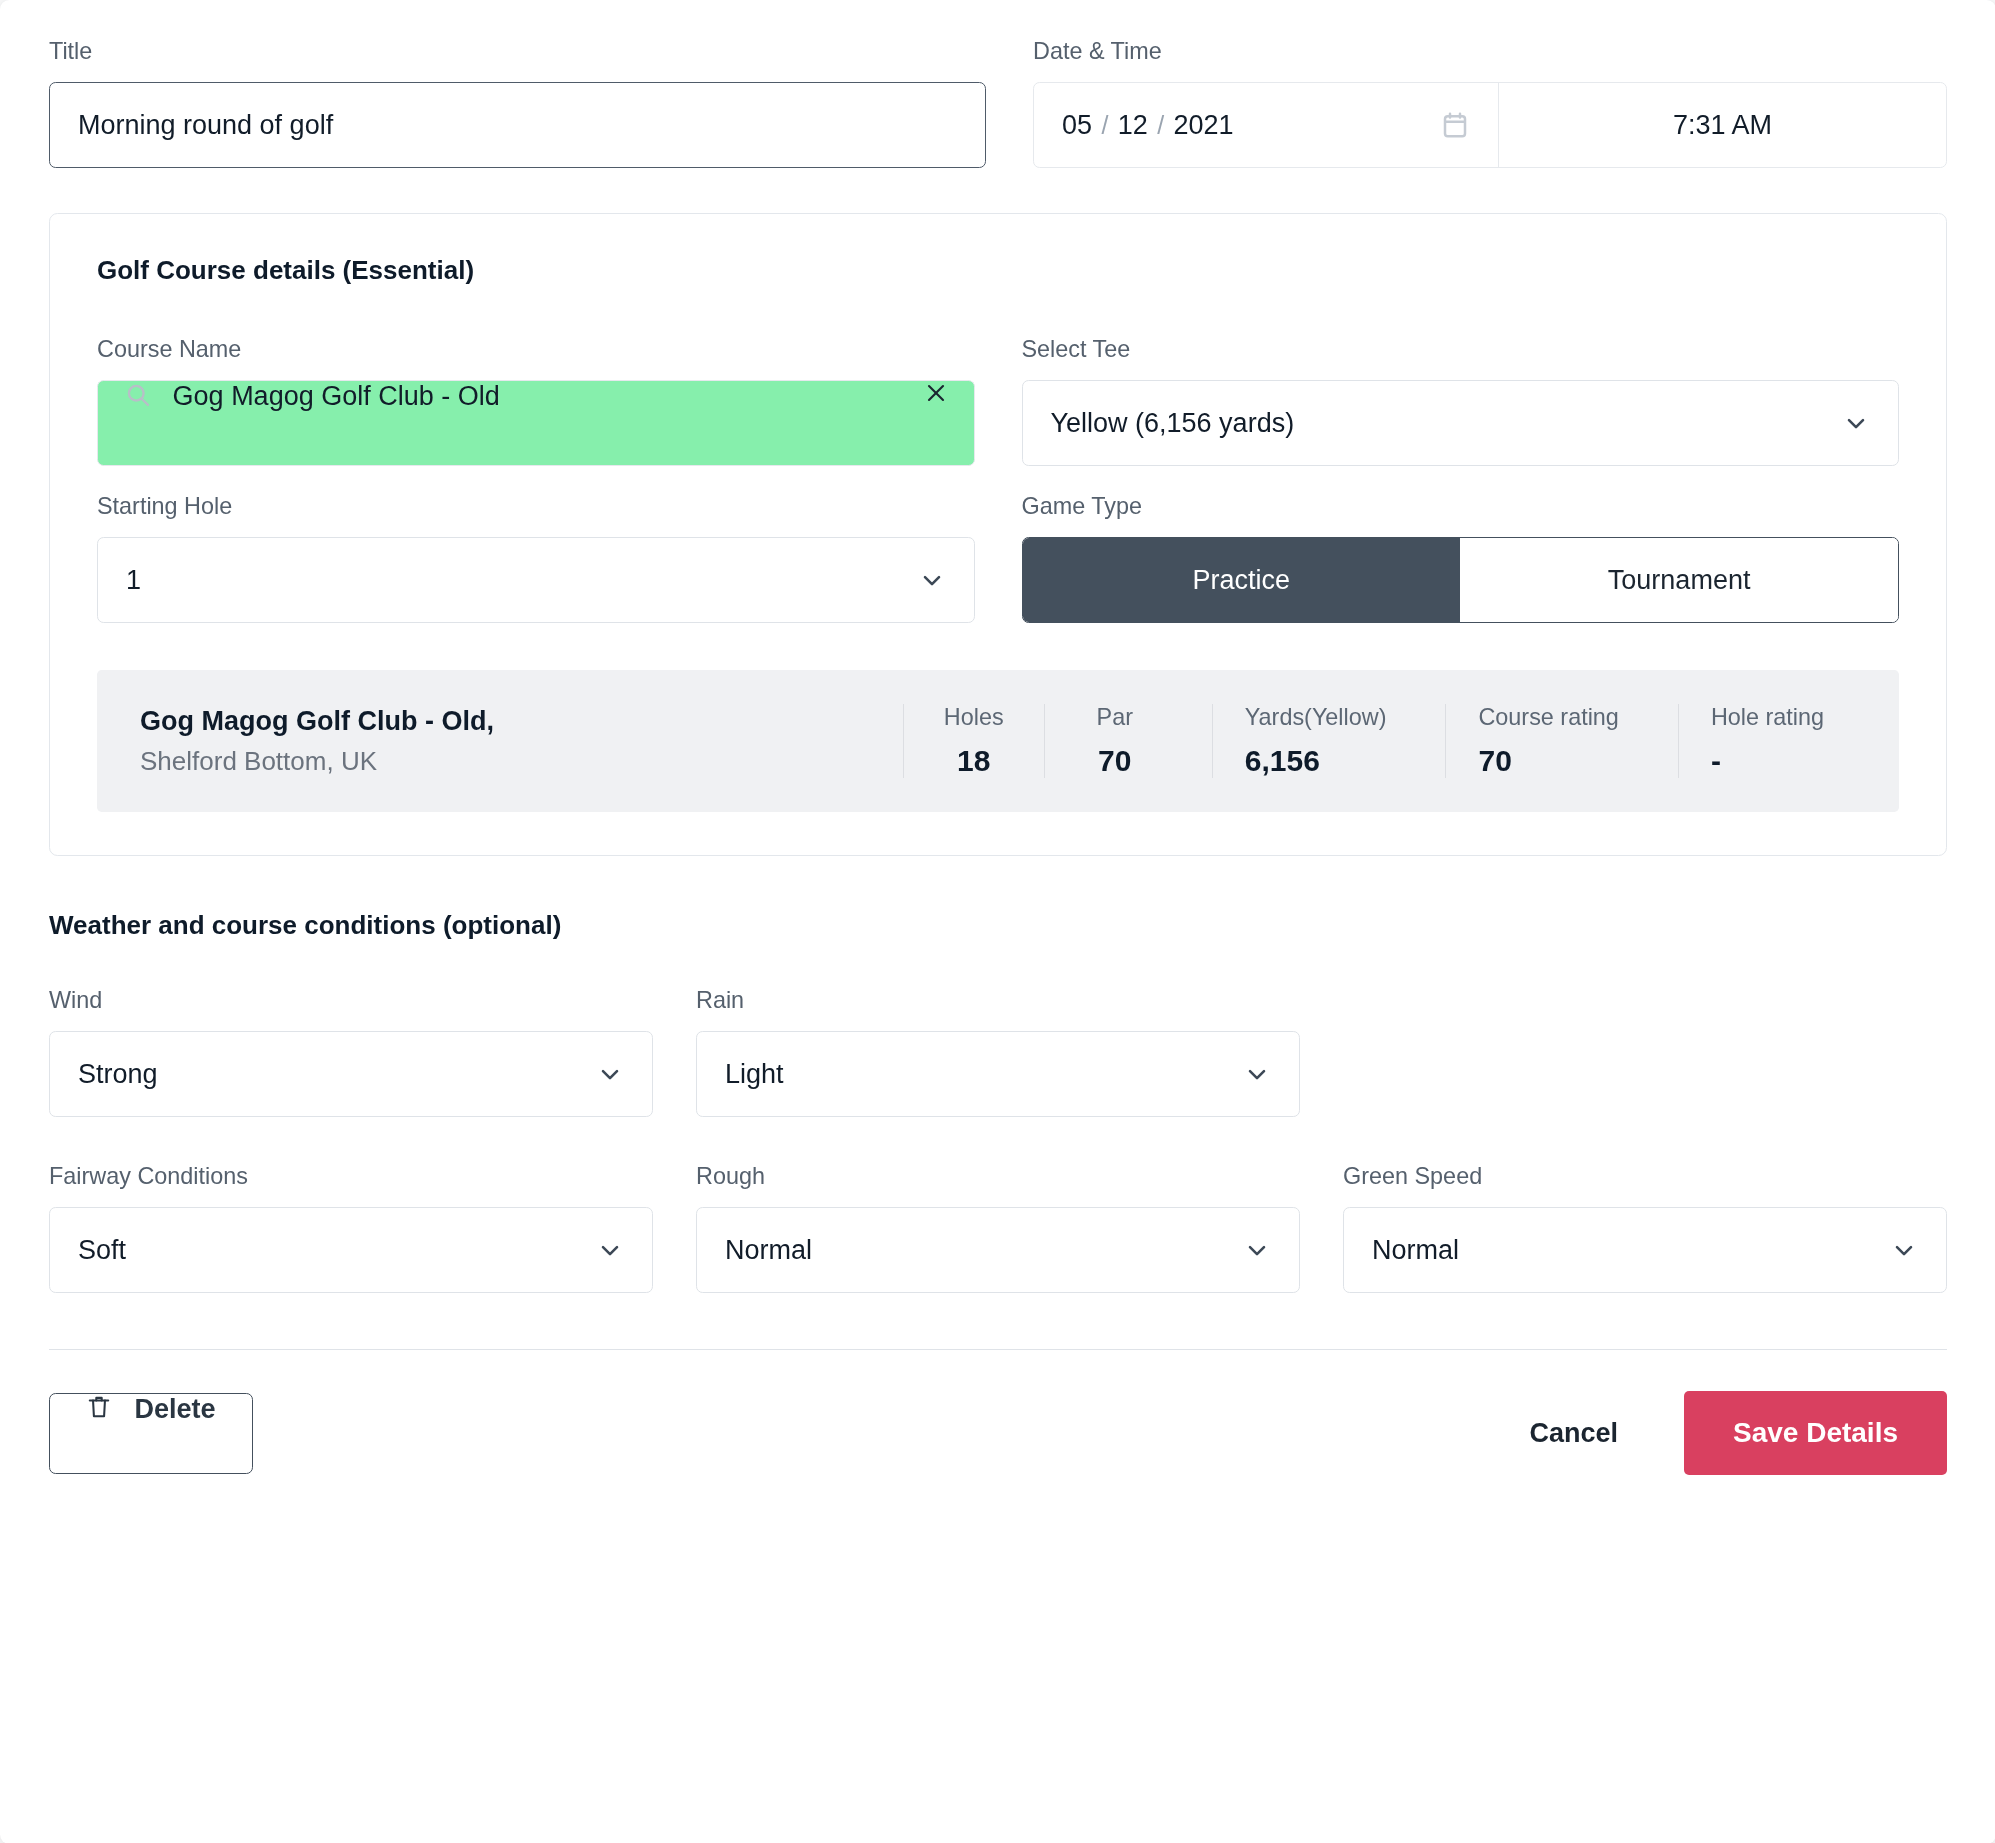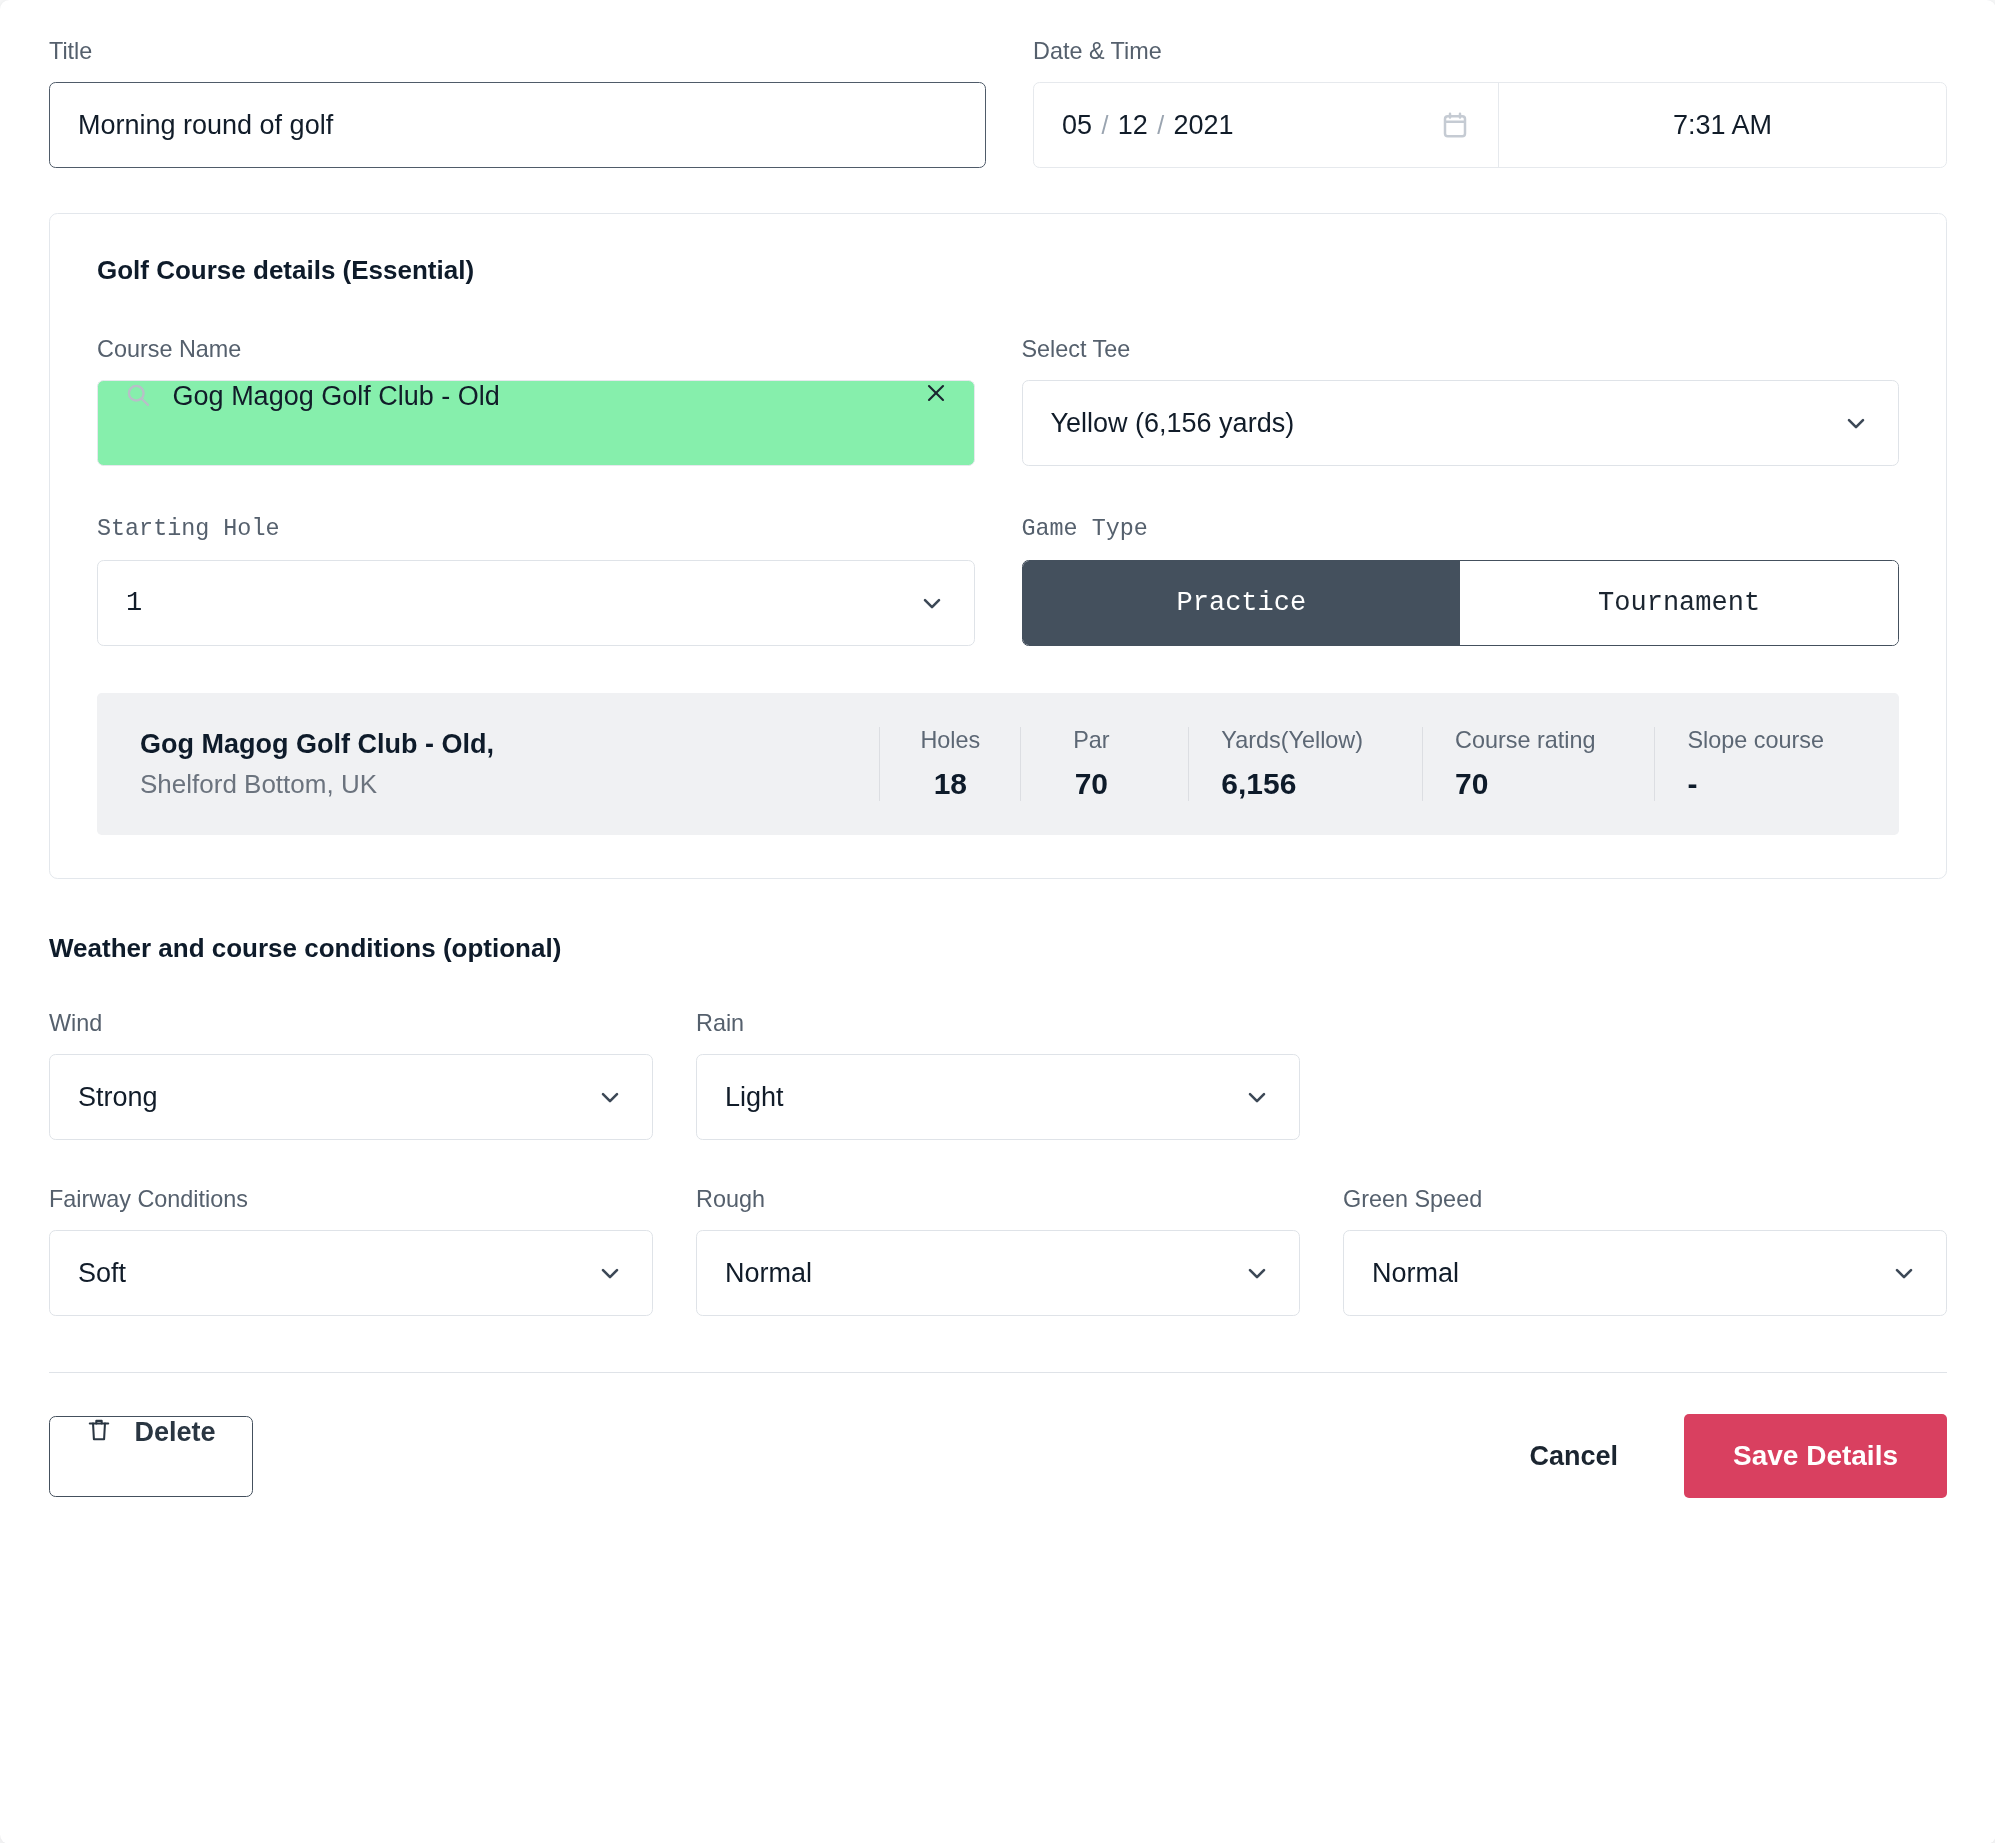--- a/index.html
+++ b/index.html
@@ -129,21 +129,21 @@
   .card-heading {
     font-size: 26px;
     font-weight: bold;
     color: #0e1b2a;
     margin-bottom: 49px;
   }
   .card-row {
     display: flex;
     gap: 47px;
   }
-  .card-row + .card-row { margin-top: 49px; font-family: Liberation Mono, monospace; }
+  .card-row + .card-row { margin-top: 26px; }
   .card-col { flex: 1 1 0; min-width: 0; }
 
   .search-control {
     display: flex;
     align-items: flex-start;
     height: 86px;
     border: 1.9px solid #e6e9ed;
     border-radius: 6.6px;
     padding: 0 26px;
     background: #86efac;
@@ -415,21 +415,21 @@
       </div>
       <div class="stat align-start">
         <div class="stat-label">Yards(Yellow)</div>
         <div class="stat-value">6,156</div>
       </div>
       <div class="stat align-start">
         <div class="stat-label">Course rating</div>
         <div class="stat-value">70</div>
       </div>
       <div class="stat align-start">
-        <div class="stat-label">Slope course</div>
+        <div class="stat-label">Hole rating</div>
         <div class="stat-value">-</div>
       </div>
     </div>
 
   </div>
 
   <div class="section-heading">Weather and course conditions (optional)</div>
 
   <div class="weather-row">
     <div class="weather-col">

